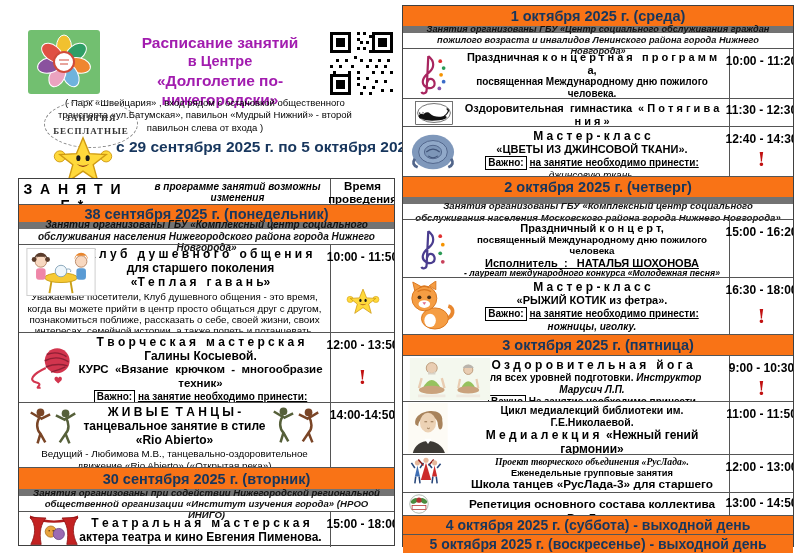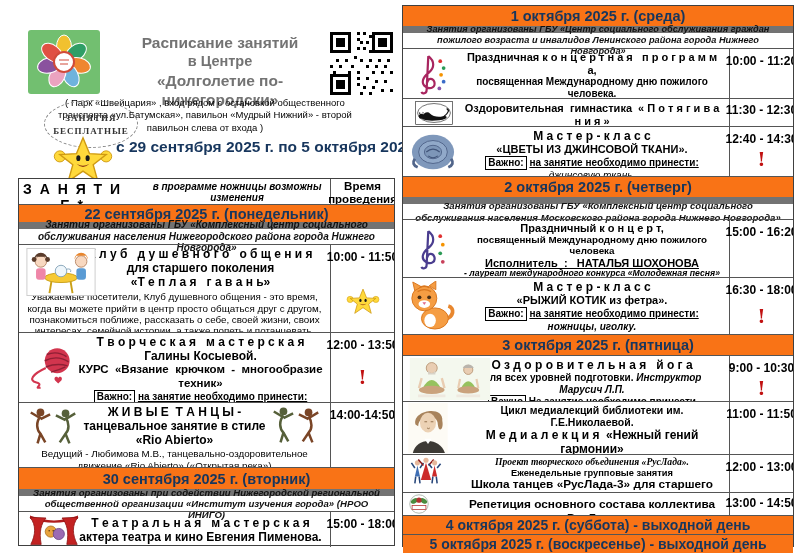--- a/index.html
+++ b/index.html
@@ -1,20 +1,20 @@
 <!DOCTYPE html>
 <html><head>
 <meta charset="utf-8">
 <style>
   html,body{margin:0;padding:0}
   body{width:800px;height:554px;background:#fff;position:relative;overflow:hidden;
        font-family:"Liberation Sans",sans-serif;color:#000}
   .abs{position:absolute}
   
-  .title-red{color:#737373;font-weight:bold;text-align:center;line-height:1.25}
+  .title-red{color:#a21caf;font-weight:bold;text-align:center;line-height:1.25}
   .addr{font-weight:normal;font-size:9.5px;text-align:center;line-height:1.3}
   .badge{border:1.6px dashed #8a8a8a;border-radius:50%;text-align:center;
          font-family:"Liberation Serif",serif;font-weight:bold;font-size:9px;
          letter-spacing:1px;color:#333;display:flex;flex-direction:column;
          justify-content:center;gap:3px}
   .daterange{color:#17365d;font-weight:bold;font-size:15.5px;white-space:nowrap}
   
   .tbl{position:absolute;border:1.6px solid #404040;background:#fff;box-sizing:border-box}
   .trow{display:flex;border-top:1px solid #555;position:relative;box-sizing:border-box;overflow:hidden}
   .trow.first{border-top:none}
@@ -149,29 +149,29 @@
 
 <div class="abs daterange" style="left:116px;top:138px">
   <span>с 29 сентября 2025 г. по 5 октября 2025 г.</span>
 </div>
 
 <div class="tbl" style="left:18px;top:178px;width:377px;height:368px">
 
   <div class="trow first" style="height:25px">
     <div class="content hdrcell">
       <span class="hdract">З А Н Я Т И Е *</span>
-      <span class="hdrnote">в программе ножницы возможны изменения</span>
+      <span class="hdrnote">в программе занятий возможны изменения</span>
     </div>
     <div class="timecell timehdr" style="padding-top:1px">
       <span>Время проведения</span>
     </div>
   </div>
 
   <div class="band" style="height:18px">
-    <span>22 сентября 2025 г. (понедельник)</span>
+    <span>38 сентября 2025 г. (понедельник)</span>
   </div>
   <div class="org" style="height:22px;font-size:10px">
     <span>Занятия организованы  ГБУ «Комплексный центр социального обслуживания населения Нижегородского района города  Нижнего Новгорода»</span>
   </div>
 
   <div class="trow" style="height:88px">
     <div class="content">
       <svg class="icL" width="72" height="48" viewBox="0 0 72 50">
         <rect x="0.5" y="0.5" width="71" height="49" fill="#fff" stroke="#ccc"></rect>
         <ellipse cx="36" cy="31" rx="17" ry="5" fill="#f6c934" stroke="#caa018"></ellipse>

